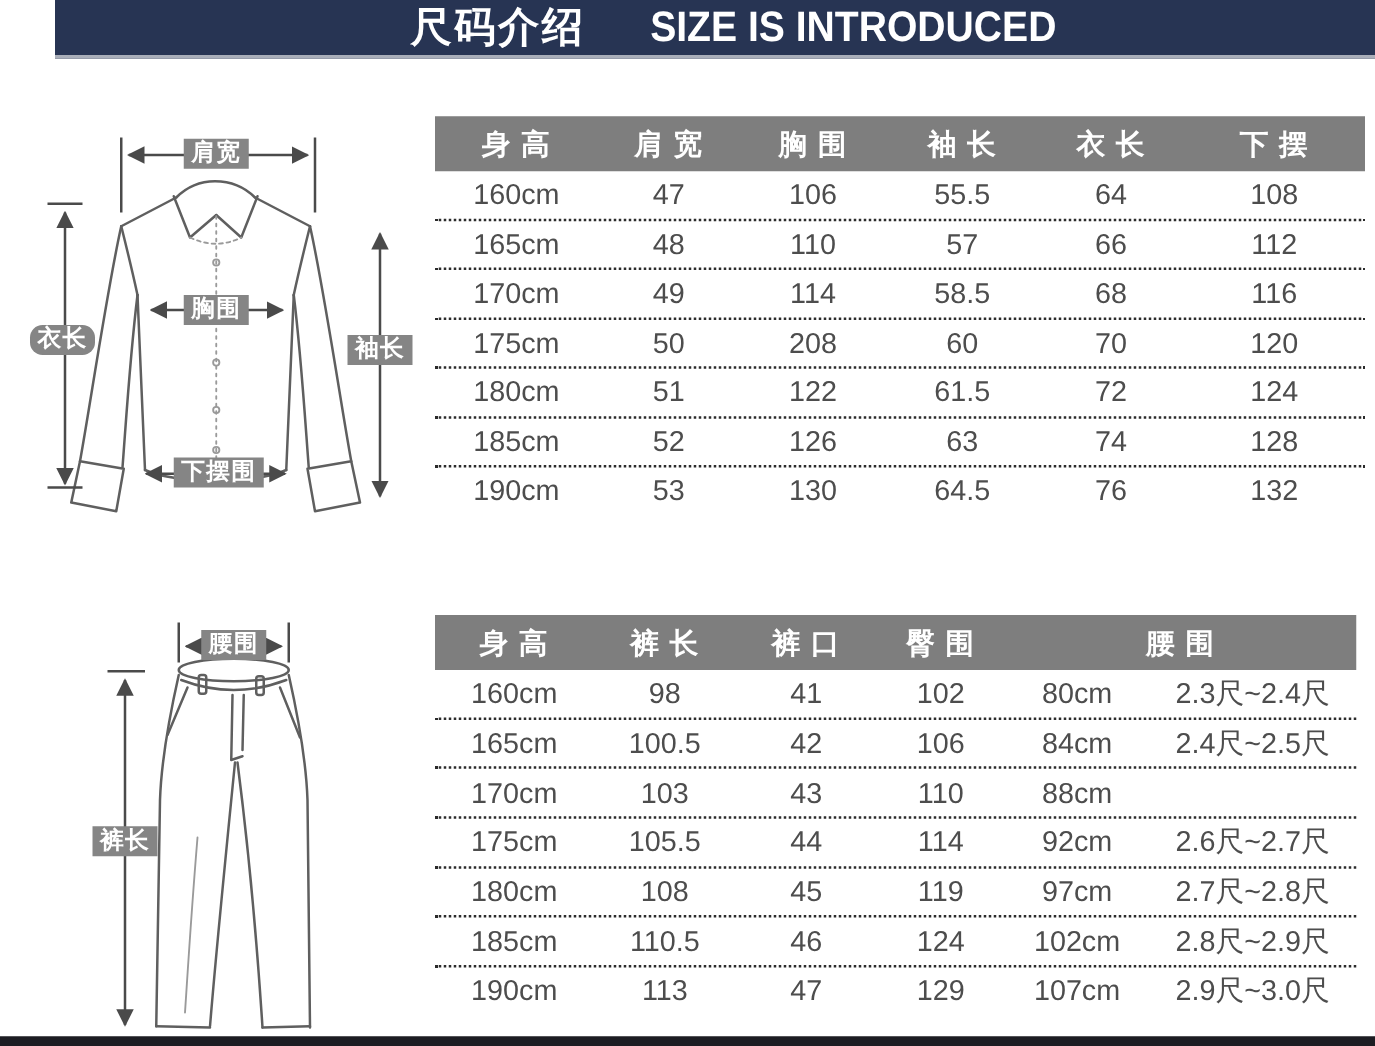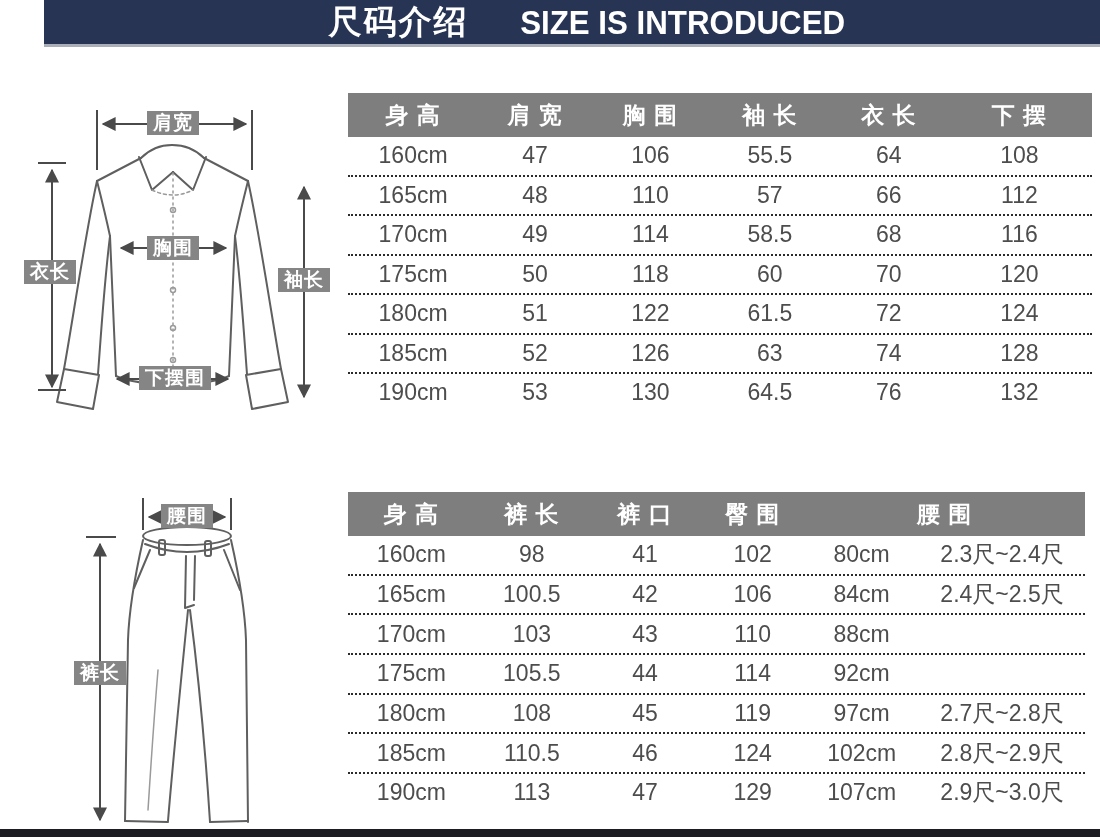--- a/index.html
+++ b/index.html
@@ -114,21 +114,21 @@
         <line x1="121" y1="188" x2="226" y2="188" marker-start="url(#ah1)" marker-end="url(#ah1)"></line>
         <line x1="38" y1="103" x2="66" y2="103"></line>
         <line x1="38" y1="330" x2="66" y2="330"></line>
         <line x1="52" y1="110" x2="52" y2="327" marker-start="url(#ah1)" marker-end="url(#ah1)"></line>
         <line x1="304" y1="127" x2="304" y2="337" marker-start="url(#ah1)" marker-end="url(#ah1)"></line>
         <line x1="117" y1="319" x2="228" y2="319" marker-start="url(#ah1)" marker-end="url(#ah1)"></line>
       </g>
     </svg>
     <div class="dlabel" style="left:173px;top:51px;">肩宽</div>
     <div class="dlabel" style="left:173px;top:176px;">胸围</div>
-    <div class="dlabel" style="left:50px;top:200px;">衣长</div>
+    <div class="dlabel" style="left:50px;top:200px;border-radius:10px;">衣长</div>
     <div class="dlabel" style="left:304px;top:208px;">袖长</div>
     <div class="dlabel" style="left:175px;top:306px;">下摆围</div>
   </div>
 
   <div class="size-table shirt-table">
     <div class="thead">
       <div class="hcell">身 高</div>
       <div class="hcell">肩 宽</div>
       <div class="hcell">胸 围</div>
       <div class="hcell">袖 长</div>
@@ -156,21 +156,21 @@
           <div class="tcell">170cm</div>
           <div class="tcell">49</div>
           <div class="tcell">114</div>
           <div class="tcell">58.5</div>
           <div class="tcell">68</div>
           <div class="tcell">116</div>
         </div>
         <div class="trow">
           <div class="tcell">175cm</div>
           <div class="tcell">50</div>
-          <div class="tcell">118</div>
+          <div class="tcell">208</div>
           <div class="tcell">60</div>
           <div class="tcell">70</div>
           <div class="tcell">120</div>
         </div>
         <div class="trow">
           <div class="tcell">180cm</div>
           <div class="tcell">51</div>
           <div class="tcell">122</div>
           <div class="tcell">61.5</div>
           <div class="tcell">72</div>
@@ -266,20 +266,21 @@
           <div class="tcell">43</div>
           <div class="tcell">110</div>
           <div class="tcell">88cm</div>
         </div>
         <div class="trow">
           <div class="tcell">175cm</div>
           <div class="tcell">105.5</div>
           <div class="tcell">44</div>
           <div class="tcell">114</div>
           <div class="tcell">92cm</div>
+          <div class="tcell">2.6尺~2.7尺</div>
         </div>
         <div class="trow">
           <div class="tcell">180cm</div>
           <div class="tcell">108</div>
           <div class="tcell">45</div>
           <div class="tcell">119</div>
           <div class="tcell">97cm</div>
           <div class="tcell">2.7尺~2.8尺</div>
         </div>
         <div class="trow">

